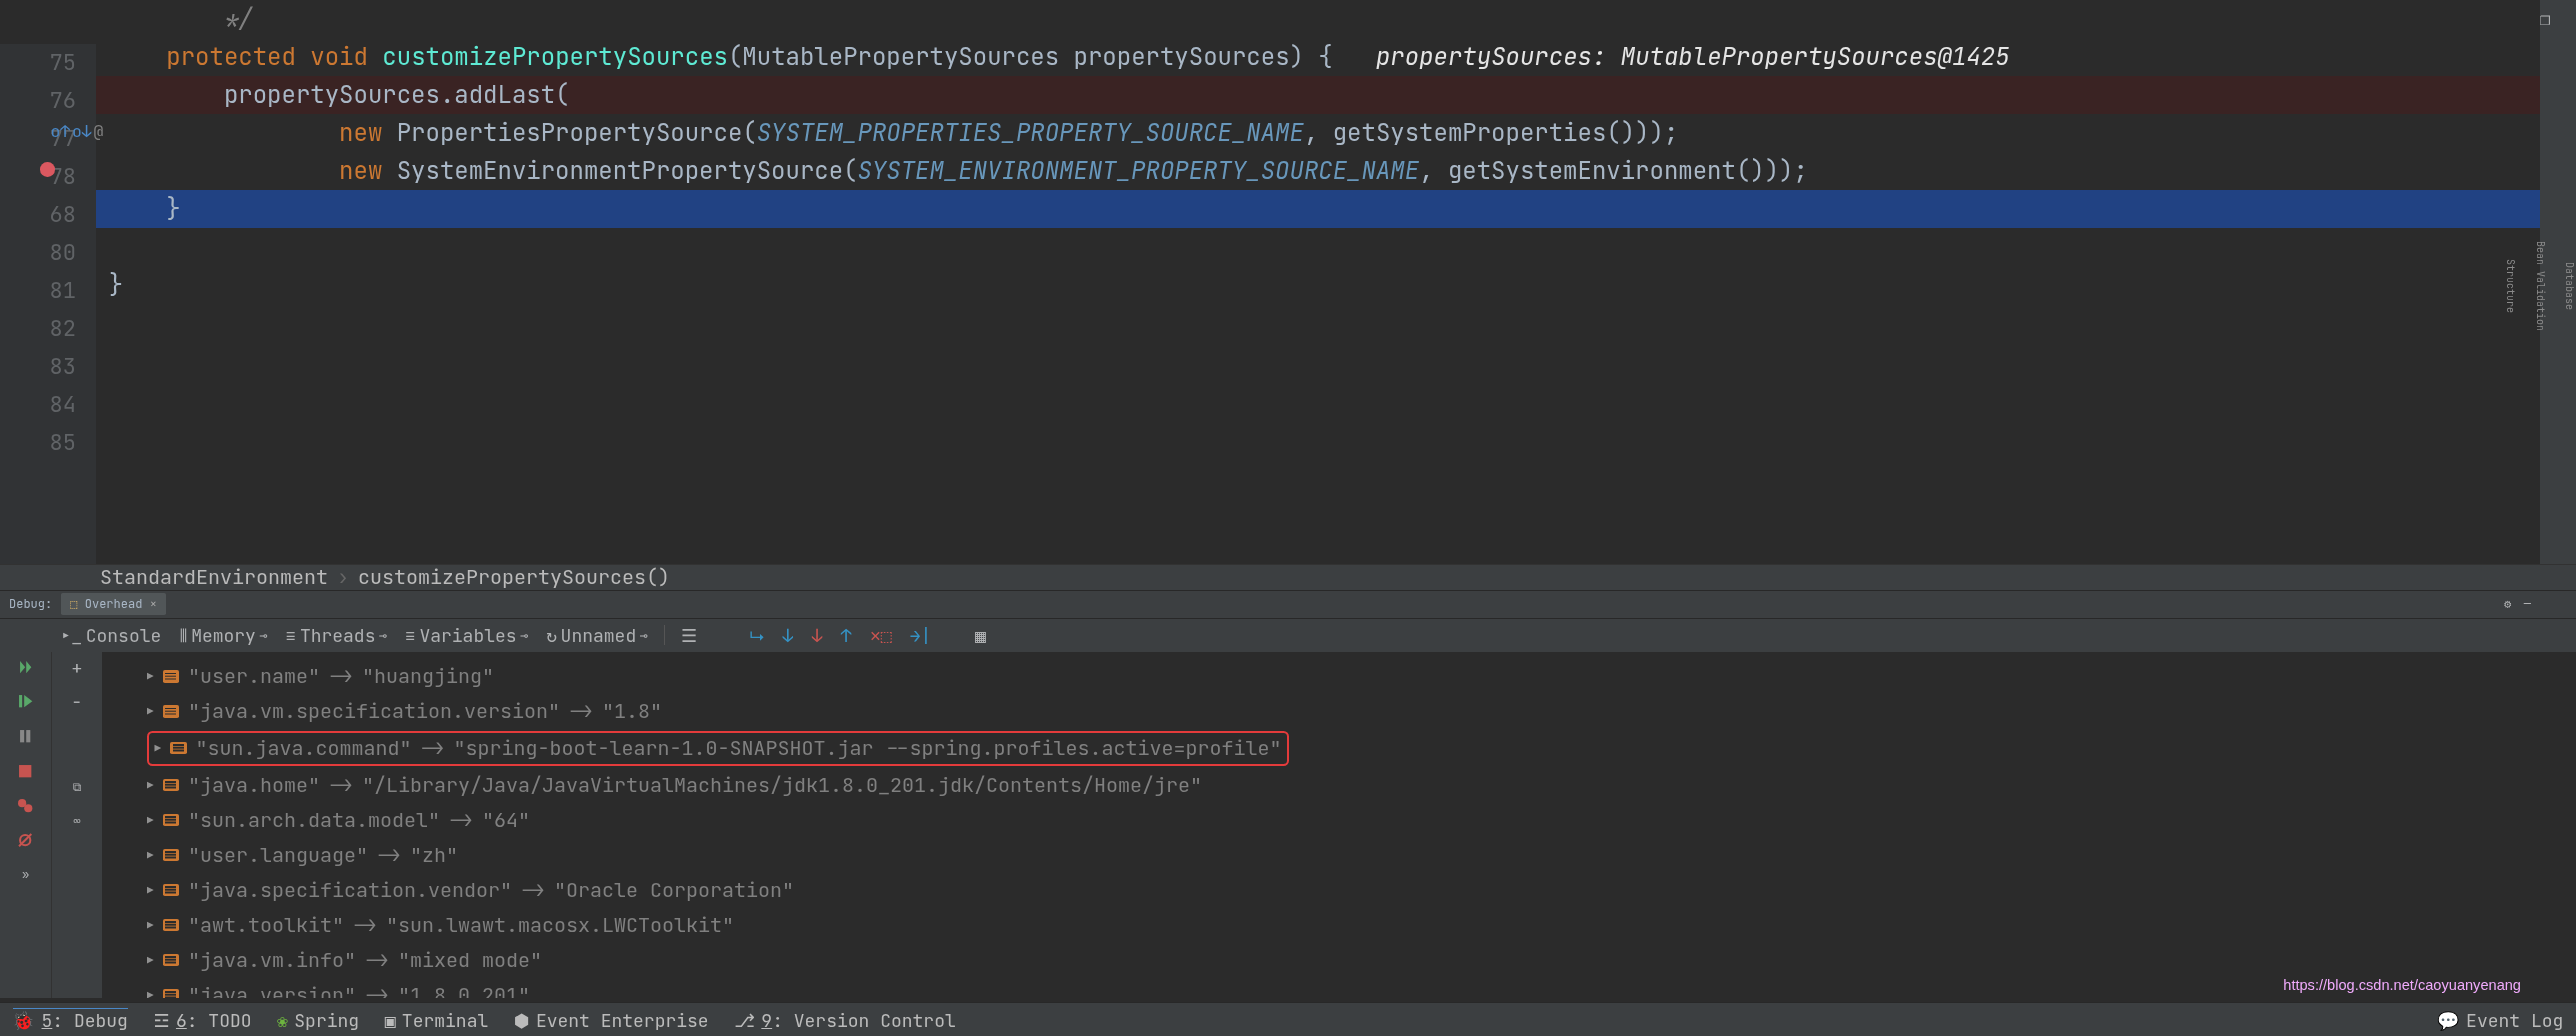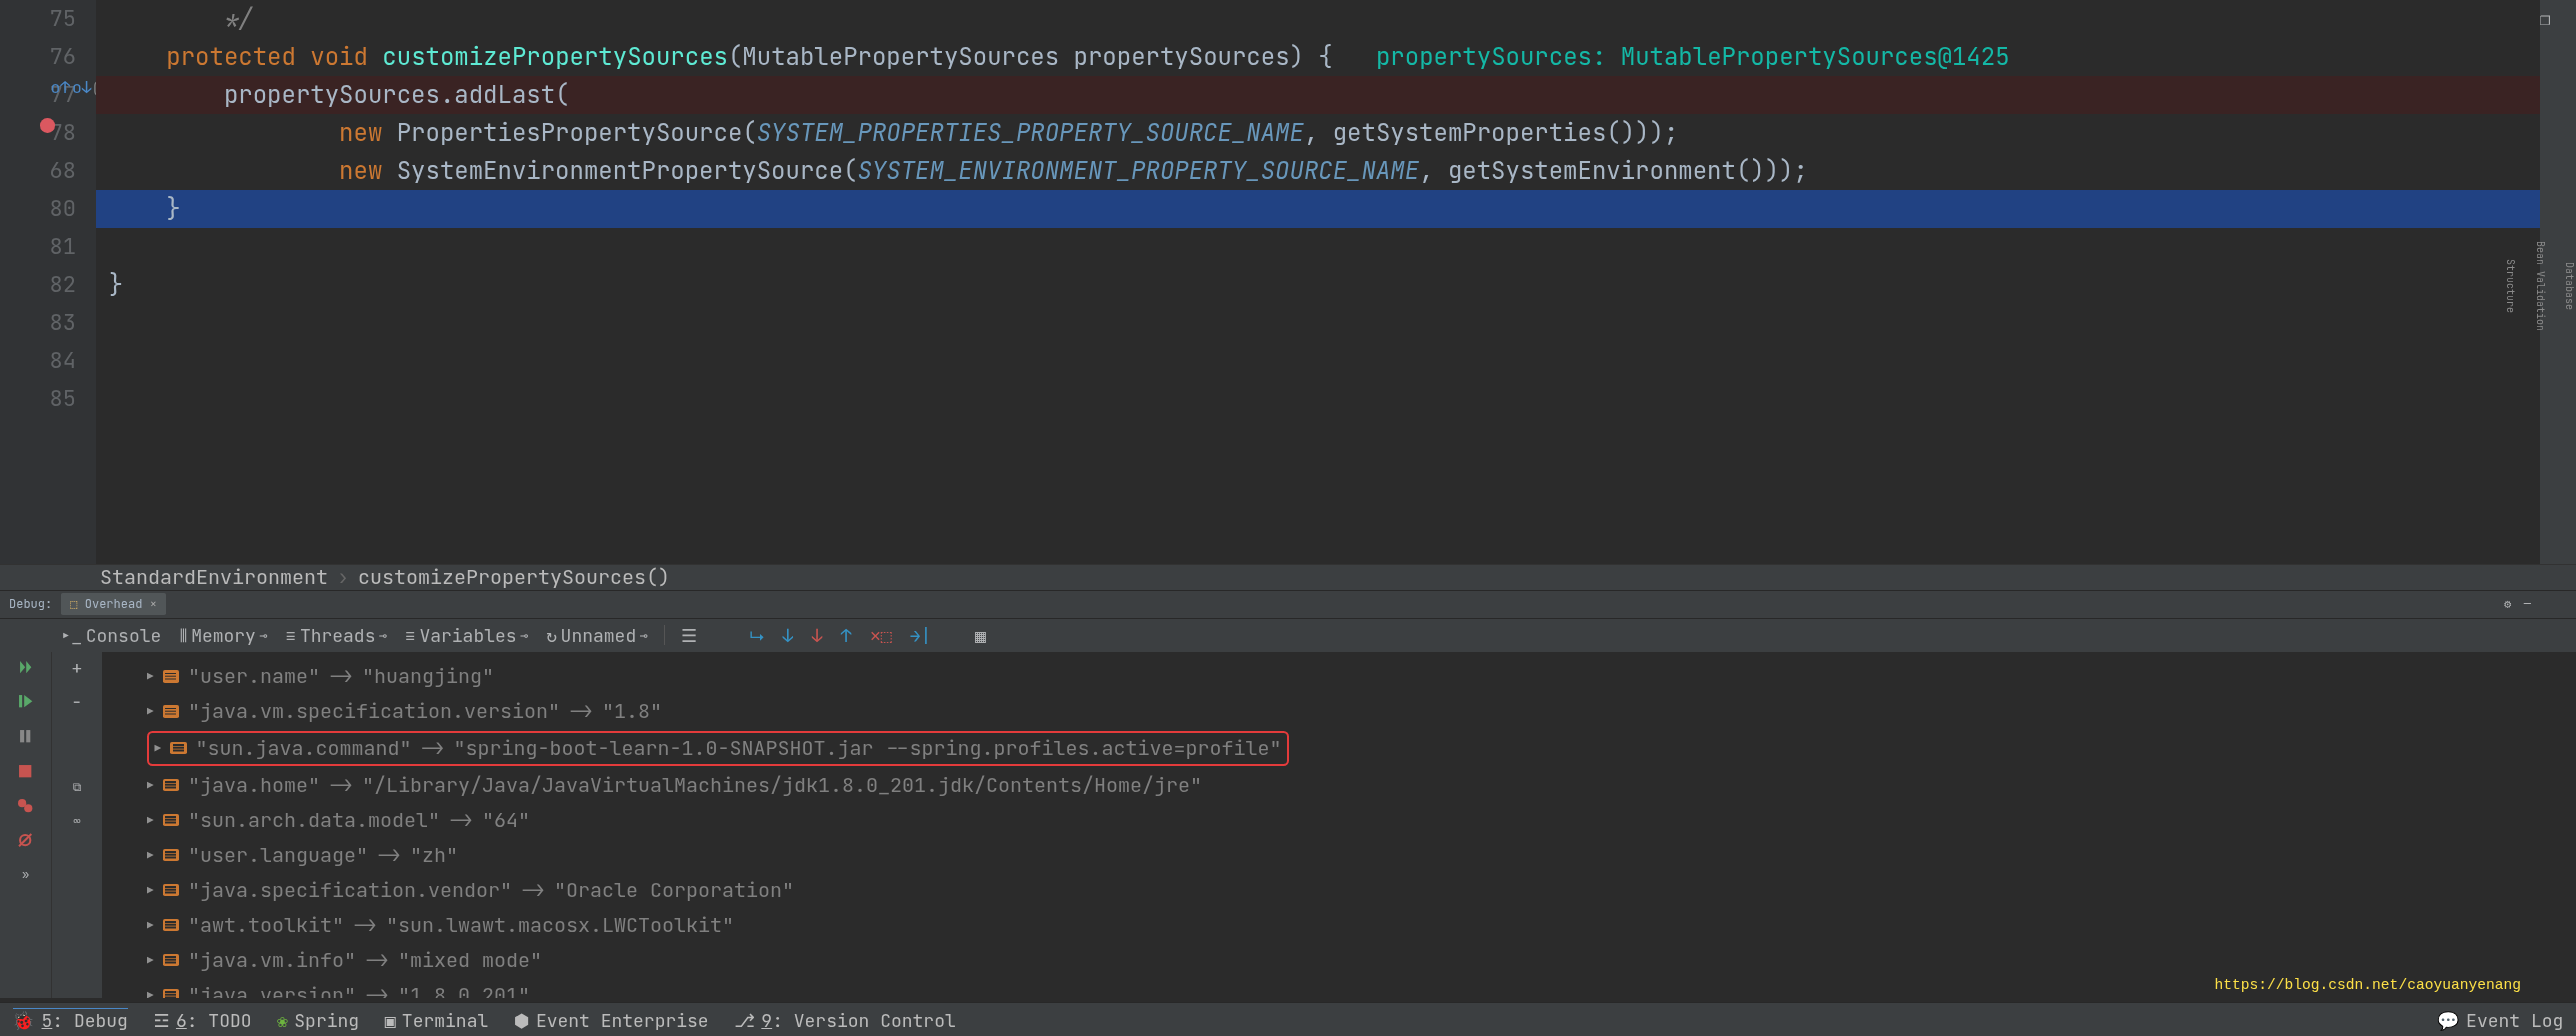--- a/index.html
+++ b/index.html
@@ -18,20 +18,21 @@
   height: 564px;
   background: #2b2b2b;
 }
 .gutter {
   width: 96px;
   background: #313335;
   text-align: right;
   padding-right: 20px;
   color: #606366;
   position: relative;
+  margin-top: 44px;
 }
 .gutter-line { height: 38px; line-height: 38px; font-size: 22px; }
 .gutter-icons {
   position: absolute;
   right: -7.3px;
   top: 76px;
   display: flex;
   gap: 1.8px;
   font-size: 16.4px;
 }
@@ -48,21 +49,21 @@
   padding-left: 12.7px;
   white-space: pre;
 }
 .hl-bp { background: #3a2323; }
 .hl-sel { background: #214283; }
 .c-kw { color: #cc7832; }
 .c-fn { color: #5eead4; }
 .c-ann { color: #bbb529; }
 .c-param { color: #6897bb; font-style: italic;}
 .c-comment { color: #808080; font-style: italic; }
-.c-hint { color: #14b8a6; }
+.c-hint { color: #e5e5e5; font-style: italic; }
 .c-txt { color: #a9b7c6; }
 .right-rail {
   position: absolute;
   right: 0; top: 0;
   width: 36px;
   height: 564px;
   background: #3c3f41;
   display: flex;
   flex-direction: column;
   align-items: center;
@@ -196,23 +197,23 @@
 .sb-item { display: flex; align-items: center; gap: 6.4px; cursor: pointer; }
 .sb-item.active { border-top: 1.8px solid #4a88c7; padding-top: 0;}
 .sb-right { margin-left: auto; display: flex; align-items: center; gap: 16.4px;}
 .ul { text-decoration: underline; }
 .dot-restore { position: absolute; right: 25.5px; top: 7.3px;}
 .right-icons { position: absolute; right: 45px; display: flex; gap: 12.7px; align-items: center;}
 .watermark {
   position: absolute;
   right: 55px;
   bottom: 44px;
-  color: #fde047;
+  color: #f0abfc;
   font-size: 14.6px;
-  font-family: Liberation Mono, monospace;
+  font-family: Liberation Sans, sans-serif;
 }
 </style>
 </head>
 <body>
 
 <div class="editor-area">
   <div class="gutter">
     <div class="gutter-line">75</div>
     <div class="gutter-line">76</div>
     <div class="gutter-line">77</div>

